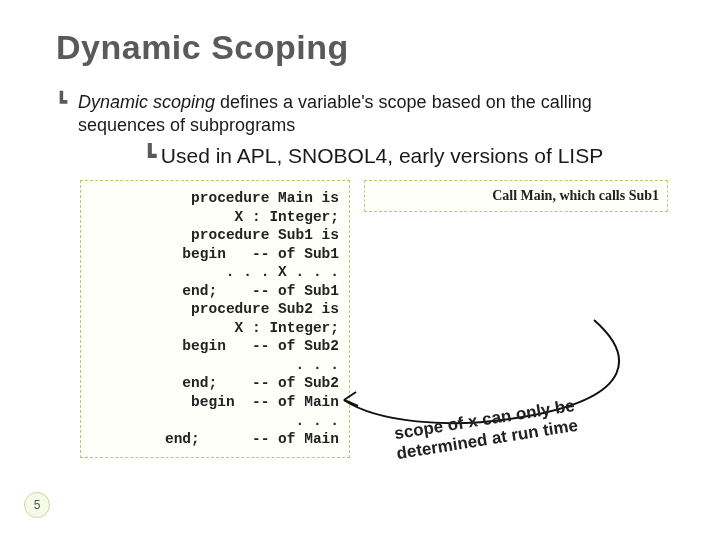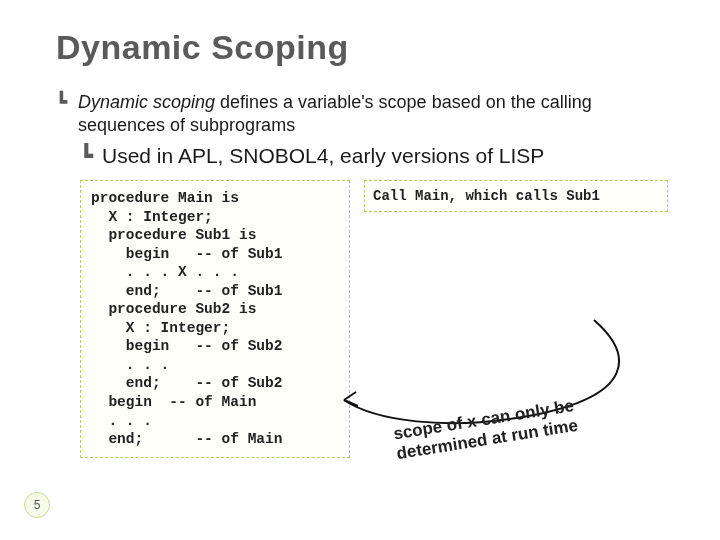--- a/index.html
+++ b/index.html
@@ -2,41 +2,41 @@
 <html><head>
 <meta charset="utf-8">
 <style>
   * { box-sizing: border-box; margin: 0; padding: 0; }
   html, body { width: 720px; height: 540px; background: #fff; font-family: Arial, Helvetica, sans-serif; color: #222; }
   .slide { position: relative; width: 708px; height: 540px; padding: 28px 40px 20px 56px; }
   .title { font-size: 34px; font-weight: bold; color: #5a5a5a; letter-spacing: 0.5px; margin-bottom: 24px; }
   .bullet-main { font-size: 18px; color: #1a1a1a; line-height: 1.25; margin-bottom: 8px; padding-left: 22px; text-indent: -22px; }
   .bullet-main .mark { display: inline-block; width: 22px; text-indent: 0; color: #5a5a5a; font-weight: bold; }
   .bullet-main i { font-style: italic; }
-  .bullet-sub { font-size: 21px; color: #1a1a1a; margin-left: 24px; padding-left: 22px; text-indent: -22px; margin-bottom: 12px; }
+  .bullet-sub { font-size: 21px; color: #1a1a1a; margin-left: 18px; padding-left: 22px; text-indent: -22px; margin-bottom: 12px; text-align: center; }
   .bullet-sub .mark { display: inline-block; width: 22px; text-indent: 0; color: #5a5a5a; font-weight: bold; }
-  .content-row { display: flex; gap: 14px; margin-top: 4px; margin-left: 24px; }
+  .content-row { display: flex; gap: 14px; margin-top: 4px; margin-left: 24px; text-align: right; }
   .code-box {
     border: 1.5px dashed #b0cc6e;
     background: #fefff8;
     padding: 8px 10px;
     font-family: "Courier New", Courier, monospace;
     font-size: 14.5px;
     line-height: 1.28;
     white-space: pre;
     color: #222;
     font-weight: bold;
     flex: 0 0 270px;
   }
   .right-col { flex: 1; display: flex; flex-direction: column; gap: 10px; position: relative; }
   .call-box {
     border: 1.5px dashed #b0cc6e;
     background: #fefff8;
     padding: 6px 8px;
-    font-family: Liberation Mono, monospace;
+    font-family: Liberation Serif, serif;
     font-size: 14px;
     line-height: 1.3;
     font-weight: bold;
     white-space: pre-wrap;
     color: #222;
   }
   .arrow-wrap { position: absolute; left: -30px; top: 120px; width: 360px; height: 160px; }
   .note {
     position: absolute;
     left: 60px;

